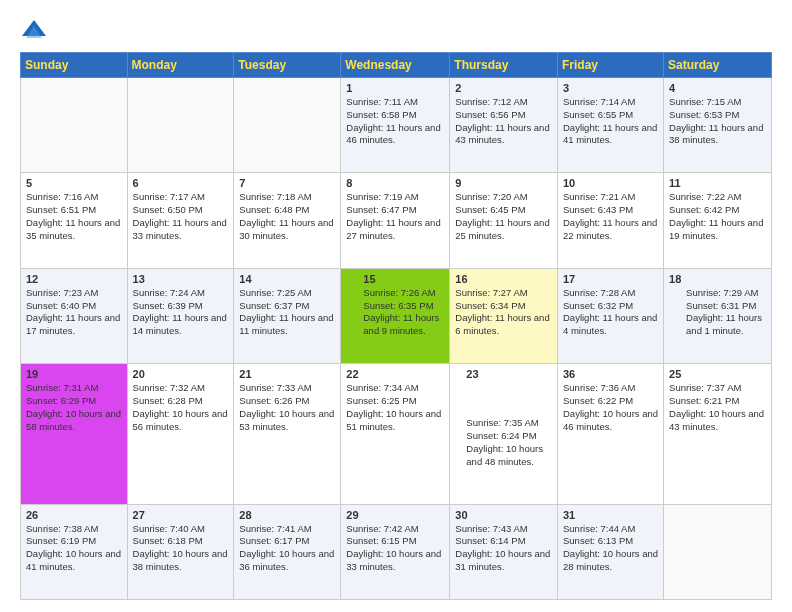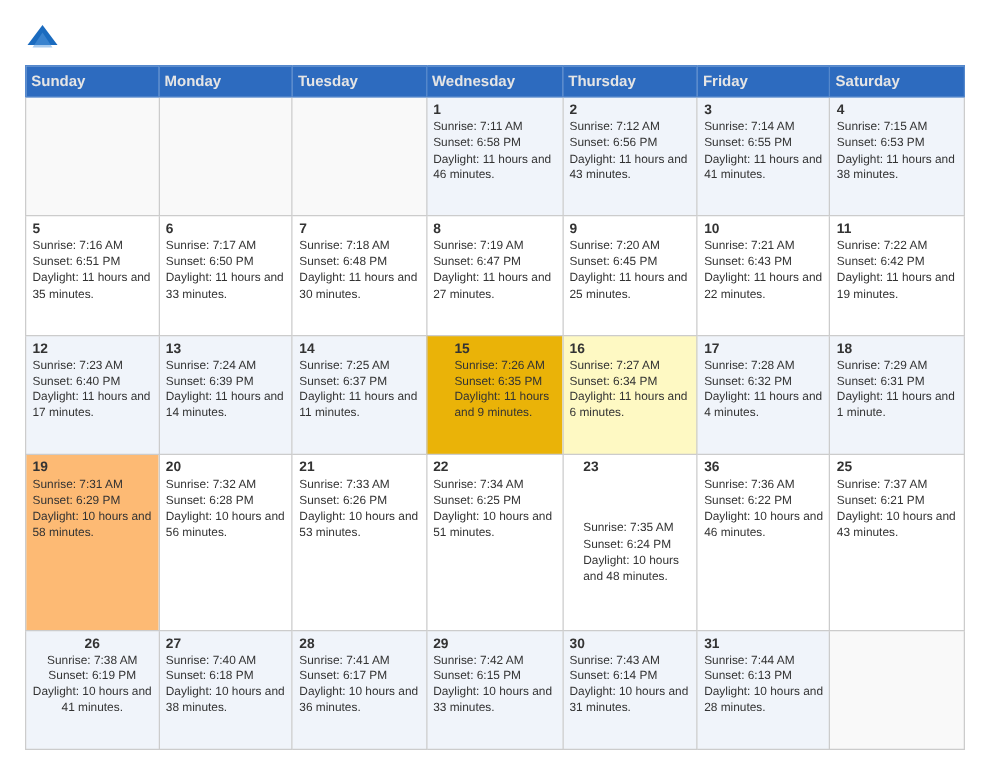--- a/index.html
+++ b/index.html
@@ -54,21 +54,21 @@
       font-size: 15px;
       color: #555;
     }
     .calendar {
       width: 100%;
       border-collapse: collapse;
       flex: 1;
     }
     .calendar thead th {
       background-color: #2d6bbf;
-      color: #e5e5e5;
+      color: #fde047;
       font-size: 12px;
       font-weight: bold;
       padding: 5px 4px;
       text-align: left;
       border: 1px solid #5588cc;
     }
     .calendar tbody td {
       border: 1px solid #ccc;
       vertical-align: top;
       padding: 4px 5px;
@@ -217,47 +217,47 @@
             <div class="day-info" style="white-space: pre-line;">Sunrise: 7:24 AM
 Sunset: 6:39 PM
 Daylight: 11 hours and 14 minutes.</div>
           </td>
           <td style="background: rgb(240, 244, 250);">
             <span class="day-number">14</span>
             <div class="day-info" style="white-space: pre-line;">Sunrise: 7:25 AM
 Sunset: 6:37 PM
 Daylight: 11 hours and 11 minutes.</div>
           </td>
-          <td style="background: #eab308; padding-left: 22px;">
+          <td style="background: #84cc16; padding-left: 22px;">
             <span class="day-number">15</span>
             <div class="day-info" style="white-space: pre-line;">Sunrise: 7:26 AM
 Sunset: 6:35 PM
 Daylight: 11 hours and 9 minutes.</div>
           </td>
           <td style="background: #fef9c3;">
             <span class="day-number">16</span>
             <div class="day-info" style="white-space: pre-line;">Sunrise: 7:27 AM
 Sunset: 6:34 PM
 Daylight: 11 hours and 6 minutes.</div>
           </td>
           <td style="background: rgb(240, 244, 250);">
             <span class="day-number">17</span>
             <div class="day-info" style="white-space: pre-line;">Sunrise: 7:28 AM
 Sunset: 6:32 PM
 Daylight: 11 hours and 4 minutes.</div>
           </td>
           <td style="background: rgb(240, 244, 250);">
             <span class="day-number">18</span>
-            <div class="day-info" style="white-space: pre-line;">Sunrise: 7:29 AM
+            <div class="day-info" style="white-space: pre-line; margin-left: 17px;">Sunrise: 7:29 AM
 Sunset: 6:31 PM
 Daylight: 11 hours and 1 minute.</div>
           </td>
         </tr>
         <tr>
-          <td style="background: #fdba74;">
+          <td style="background: #d946ef;">
             <span class="day-number">19</span>
             <div class="day-info" style="white-space: pre-line;">Sunrise: 7:31 AM
 Sunset: 6:29 PM
 Daylight: 10 hours and 58 minutes.</div>
           </td>
           <td style="background: rgb(255, 255, 255);">
             <span class="day-number">20</span>
             <div class="day-info" style="white-space: pre-line;">Sunrise: 7:32 AM
 Sunset: 6:28 PM
 Daylight: 10 hours and 56 minutes.</div>
@@ -287,21 +287,21 @@
 Daylight: 10 hours and 46 minutes.</div>
           </td>
           <td style="background: rgb(255, 255, 255);">
             <span class="day-number">25</span>
             <div class="day-info" style="white-space: pre-line;">Sunrise: 7:37 AM
 Sunset: 6:21 PM
 Daylight: 10 hours and 43 minutes.</div>
           </td>
         </tr>
         <tr>
-          <td style="background: rgb(240, 244, 250); text-align: center;">
+          <td style="background: rgb(240, 244, 250);">
             <span class="day-number">26</span>
             <div class="day-info" style="white-space: pre-line;">Sunrise: 7:38 AM
 Sunset: 6:19 PM
 Daylight: 10 hours and 41 minutes.</div>
           </td>
           <td style="background: rgb(240, 244, 250);">
             <span class="day-number">27</span>
             <div class="day-info" style="white-space: pre-line;">Sunrise: 7:40 AM
 Sunset: 6:18 PM
 Daylight: 10 hours and 38 minutes.</div>

